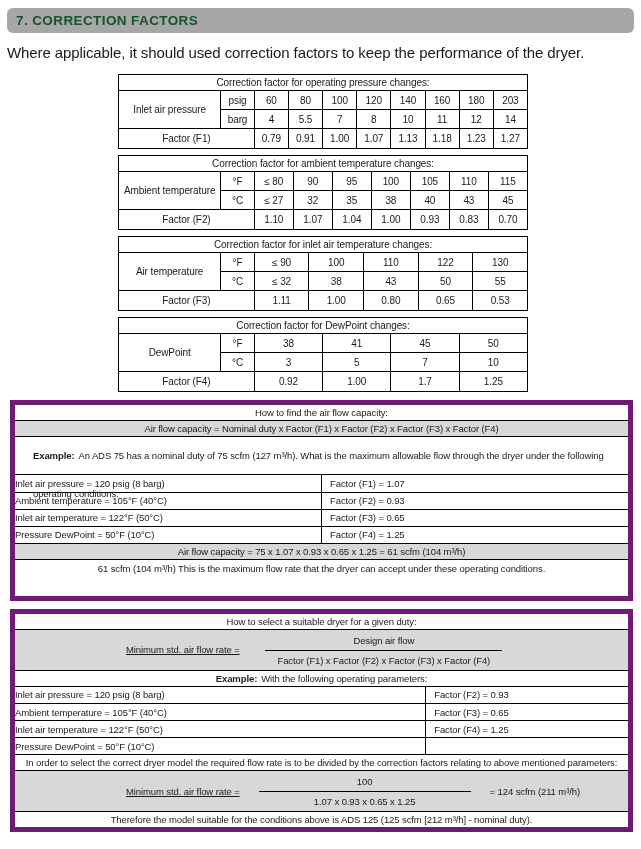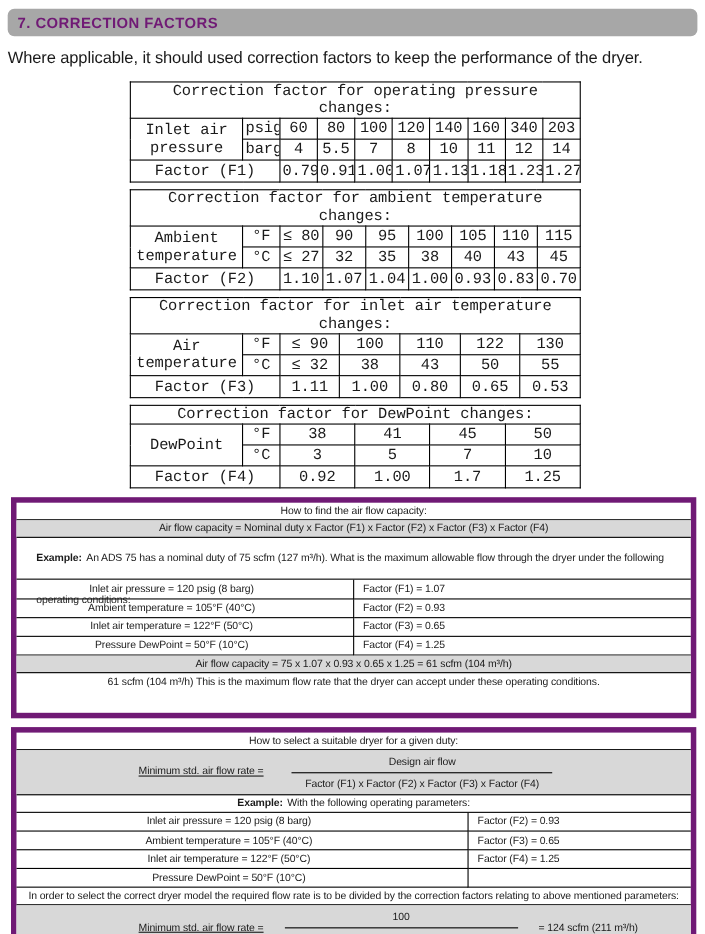--- a/index.html
+++ b/index.html
@@ -8,27 +8,27 @@
     width: 641px; height: 849px; overflow: hidden;
     background: #ffffff; color: #1a1a1a;
     font-family: "Liberation Sans", "DejaVu Sans", sans-serif;
     letter-spacing: -0.1px;
   }
   .banner {
     margin: 8px 7px 0 7px; height: 25px;
     background: #a7a7a7; border-radius: 6px;
     display: flex; align-items: center; padding-left: 9px;
   }
-  .banner-text { color:#701a75; font-weight:bold; font-size:13.5px; letter-spacing:0.4px; }
+  .banner-text { color:#14532d; font-weight:bold; font-size:13.5px; letter-spacing:0.4px; }
   .intro { margin: 11px 0 0 7px; font-size: 15px; }
 
   #factor-tables { margin-top: 13px; }
   .ftable {
     border-collapse: collapse; table-layout: fixed;
-    width: 410px; margin: 0 0 6px 118px; font-size: 14px; font-family: Liberation Mono, monospace;
+    width: 410px; margin: 0 0 6px 118px; font-size: 10px;
   }
   .ftable td { border: 1px solid #000; text-align: center; padding: 0 2px; overflow: hidden; }
   .ftable .t-title  { height: 16px; }
   .ftable .t-label  { }
   .ftable .t-unit, .ftable .t-val { height: 19px; }
   .ftable .t-frow td { height: 20px; }
 
   .box {
     margin: 8px 8px 0 10px; border: 5px solid #701a75;
     font-size: 9.5px;
@@ -39,21 +39,21 @@
   .example-left{ height: 38px; line-height: 38px; text-align: left; padding-left: 18px; }
   .example-center { height: 16px; line-height: 16px; }
   .example-gap { margin-left: 4px; }
   .note-row    { height: 30px; line-height: 30px; }
   .note-thin   { height: 16px; line-height: 16px; }
   .last-row    { border-bottom: none; height: 36px; line-height: 18px; }
   .last-thin   { border-bottom: none; height: 15px; line-height: 15px; }
 
   .cond-table { width: 100%; border-collapse: collapse; table-layout: fixed; font-size: 9.5px; }
   .cond-table td { border-bottom: 1px solid #000; height: 17px; padding: 0; }
-  .cond-table .p-left  { text-align: center; padding-right: 24px; border-right: 1px solid #000; }
+  .cond-table .p-left  { text-align: left; padding-right: 24px; border-right: 1px solid #000; }
   .cond-table .p-right { text-align: left;  padding-left: 8px; }
 
   .fraction-row { display: flex; align-items: center; height: auto; background:#d8d8d8; padding: 2px 0; text-align: left; }
   .fr-label { margin-left: 111px; white-space: nowrap; text-decoration: underline; }
   .fraction { display: inline-block; text-align: center; margin: 0 auto; }
   .fraction .num { display: block; border-bottom: 1px solid #000; padding: 2px 12px 3px; line-height: 13px; }
   .fraction .den { display: block; padding: 3px 12px 1px; line-height: 13px; }
   .fr-spacer { width: 100px; }
   .calc-row .num { min-width: 212px; }
   .fr-result { margin-right: 48px; white-space: nowrap; }
@@ -87,21 +87,21 @@
         </tr>
         <tr>
           <td class="t-label" rowspan="2">Inlet air pressure</td>
           <td class="t-unit">psig</td>
           <td class="t-val">60</td>
           <td class="t-val">80</td>
           <td class="t-val">100</td>
           <td class="t-val">120</td>
           <td class="t-val">140</td>
           <td class="t-val">160</td>
-          <td class="t-val">340</td>
+          <td class="t-val">180</td>
           <td class="t-val">203</td>
         </tr>
         <tr>
           <td class="t-unit">barg</td>
           <td class="t-val">4</td>
           <td class="t-val">5.5</td>
           <td class="t-val">7</td>
           <td class="t-val">8</td>
           <td class="t-val">10</td>
           <td class="t-val">11</td>
@@ -319,13 +319,14 @@
   </table>
   <div class="row note-thin">In order to select the correct dryer model the required flow rate is to be divided by the correction factors relating to above mentioned parameters:</div>
   <div class="row fraction-row calc-row">
     <span class="fr-label">Minimum std. air flow rate =</span>
     <span class="fraction">
       <span class="num">100</span>
       <span class="den">1.07 x 0.93 x 0.65 x 1.25</span>
     </span>
     <span class="fr-result">= 124 scfm (211 m³/h)</span>
   </div>
+  <div class="row last-thin">Therefore the model suitable for the conditions above is ADS 125 (125 scfm [212 m³/h] - nominal duty).</div>
 </div>
 
 </body></html>

